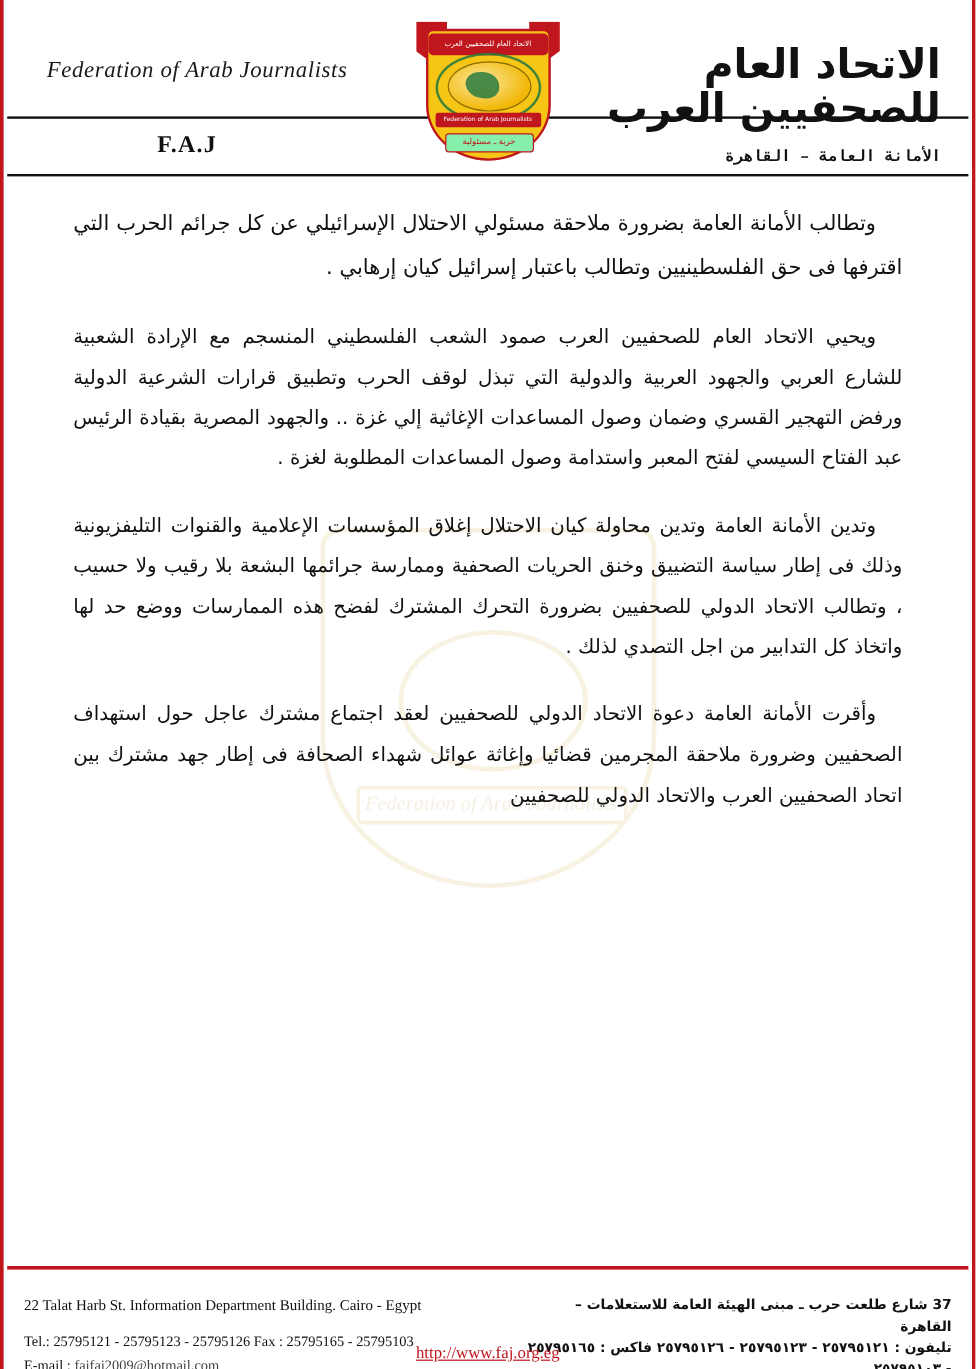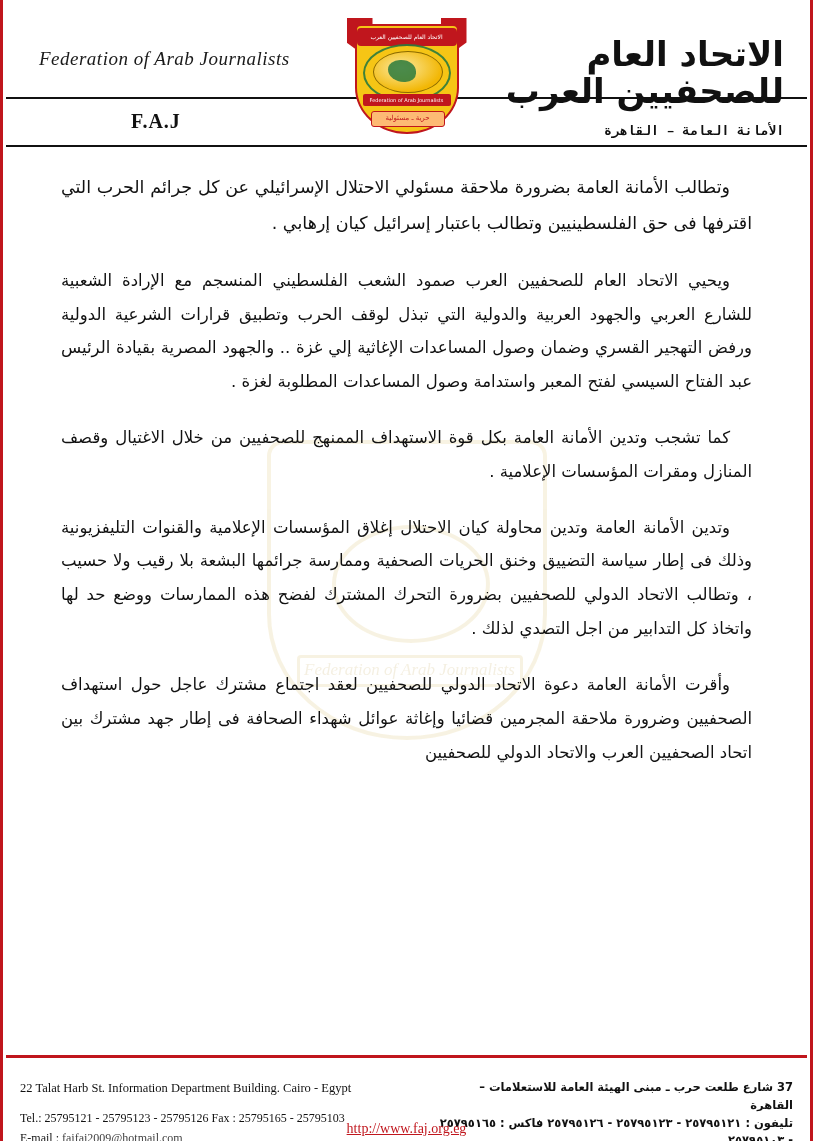--- a/index.html
+++ b/index.html
@@ -156,21 +156,21 @@
     line-height: 12px;
     font-family: "DejaVu Sans", sans-serif;
     overflow: hidden;
   }
   .logo .band-bot {
     position: absolute;
     left: 24px;
     top: 93px;
     width: 72px;
     height: 14px;
-    background: #fdba74;
+    background: #86efac;
     border: 1px solid #c0161d;
     border-radius: 3px;
     color: #c0161d;
     font-size: 7px;
     text-align: center;
     line-height: 13px;
     font-family: "DejaVu Sans", sans-serif;
     direction: rtl;
     overflow: hidden;
   }
@@ -353,21 +353,20 @@
 
   <div class="watermark">
     <div class="w-shield"></div>
     <div class="w-globe"></div>
     <div class="w-band">Federation of Arab Journalists</div>
   </div>
 
   <div class="content">
     <p class="para p1">وتطالب الأمانة العامة بضرورة ملاحقة مسئولي الاحتلال الإسرائيلي عن كل جرائم الحرب التي اقترفها فى حق الفلسطينيين وتطالب باعتبار إسرائيل كيان إرهابي .</p>
     <p class="para">ويحيي الاتحاد العام للصحفيين العرب صمود الشعب الفلسطيني المنسجم مع الإرادة الشعبية للشارع العربي  والجهود العربية والدولية التي تبذل لوقف الحرب وتطبيق قرارات الشرعية الدولية ورفض التهجير القسري وضمان وصول المساعدات الإغاثية إلي غزة .. والجهود المصرية بقيادة الرئيس عبد الفتاح السيسي لفتح المعبر واستدامة وصول المساعدات المطلوبة لغزة .</p>
-    <p class="para">كما تشجب وتدين الأمانة العامة بكل قوة الاستهداف الممنهج للصحفيين من خلال الاغتيال وقصف المنازل ومقرات المؤسسات الإعلامية .</p>
     <p class="para">وتدين الأمانة العامة وتدين محاولة كيان الاحتلال إغلاق المؤسسات الإعلامية والقنوات التليفزيونية وذلك فى إطار سياسة التضييق وخنق الحريات الصحفية وممارسة جرائمها البشعة بلا رقيب ولا حسيب ، وتطالب الاتحاد الدولي للصحفيين بضرورة التحرك المشترك لفضح هذه الممارسات ووضع حد لها واتخاذ كل التدابير من اجل التصدي لذلك .</p>
     <p class="para">وأقرت الأمانة العامة دعوة الاتحاد الدولي للصحفيين لعقد اجتماع مشترك عاجل حول استهداف الصحفيين وضرورة ملاحقة المجرمين قضائيا وإغاثة عوائل شهداء الصحافة فى إطار جهد مشترك بين اتحاد الصحفيين العرب والاتحاد الدولي للصحفيين</p>
   </div>
 
   <div class="footer">
     <div class="footer-rule"></div>
     <div class="footer-inner">
       <div class="f-col f-en">
         <div class="addr">22 Talat Harb St. Information Department Building. Cairo - Egypt</div>
         <div class="line2">Tel.: 25795121 - 25795123 - 25795126     Fax : 25795165 - 25795103</div>

